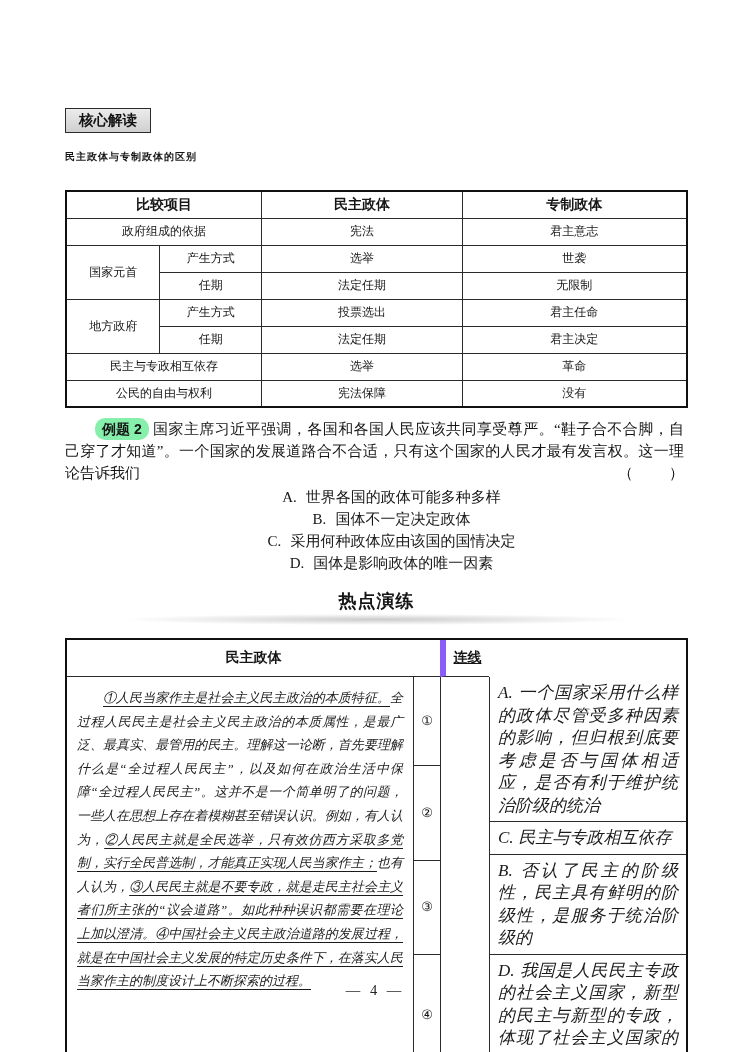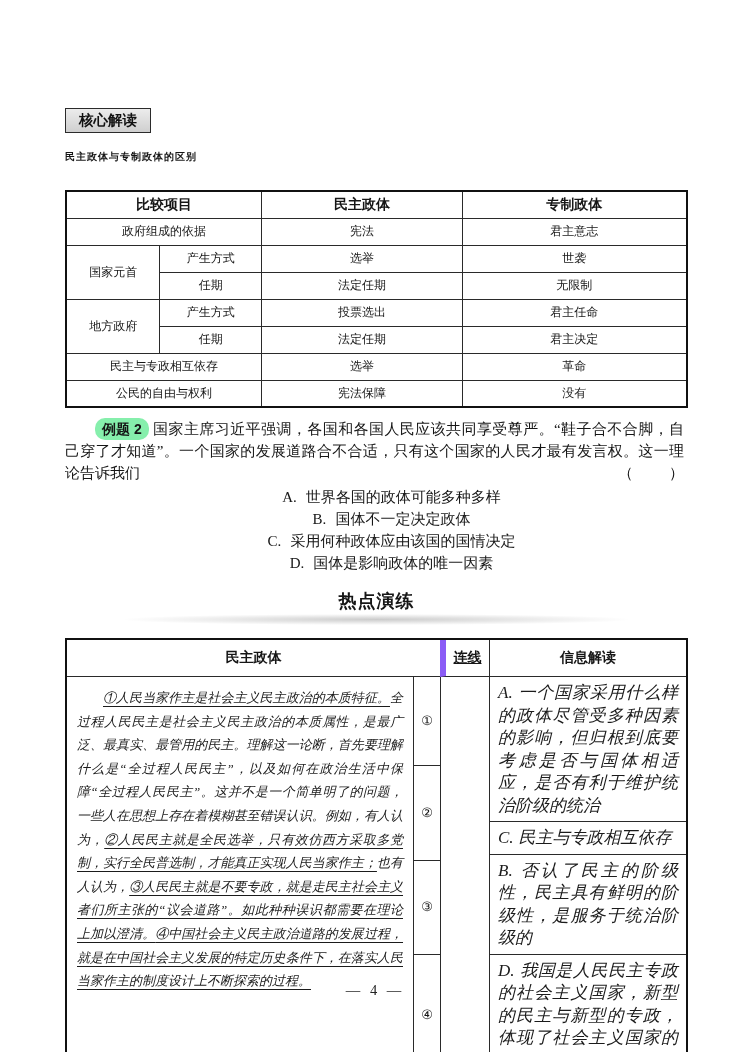--- a/index.html
+++ b/index.html
@@ -168,21 +168,20 @@
         <li><span class="opt-label">D.</span><span>国体是影响政体的唯一因素</span></li>
       </ol>
   </div>
 
   <h3 class="hot-heading">热点演练</h3>
   <div class="hot-shadow"></div>
 
   <div class="hot-table">
     <div class="hh hh-material">民主政体</div>
     <div class="hh hh-connect">连线</div>
-    <div class="hh hh-info">信息解读</div>
 
     <div class="col-material">
       <p class="material-text"><span class="u">①人民当家作主是社会主义民主政治的本质特征。</span><span>全过程人民民主是社会主义民主政治的本质属性，是最广泛、最真实、最管用的民主。理解这一论断，首先要理解什么是“全过程人民民主”，以及如何在政治生活中保障“全过程人民民主”。这并不是一个简单明了的问题，一些人在思想上存在着模糊甚至错误认识。例如，有人认为，</span><span class="u">②人民民主就是全民选举，只有效仿西方采取多党制，实行全民普选制，才能真正实现人民当家作主；</span><span>也有人认为，</span><span class="u">③人民民主就是不要专政，就是走民主社会主义者们所主张的“议会道路”。</span><span class="u">如此种种误识都需要在理论上加以澄清。</span><span class="u">④中国社会主义民主政治道路的发展过程，就是在中国社会主义发展的特定历史条件下，在落实人民当家作主的制度设计上不断探索的过程。</span></p>
     </div>
     <div class="col-nums">
         <div class="num-cell" style="flex-grow: 67;">①</div>
         <div class="num-cell" style="flex-grow: 71;">②</div>
         <div class="num-cell" style="flex-grow: 70;">③</div>
         <div class="num-cell" style="flex-grow: 92;">④</div>
       </div>

